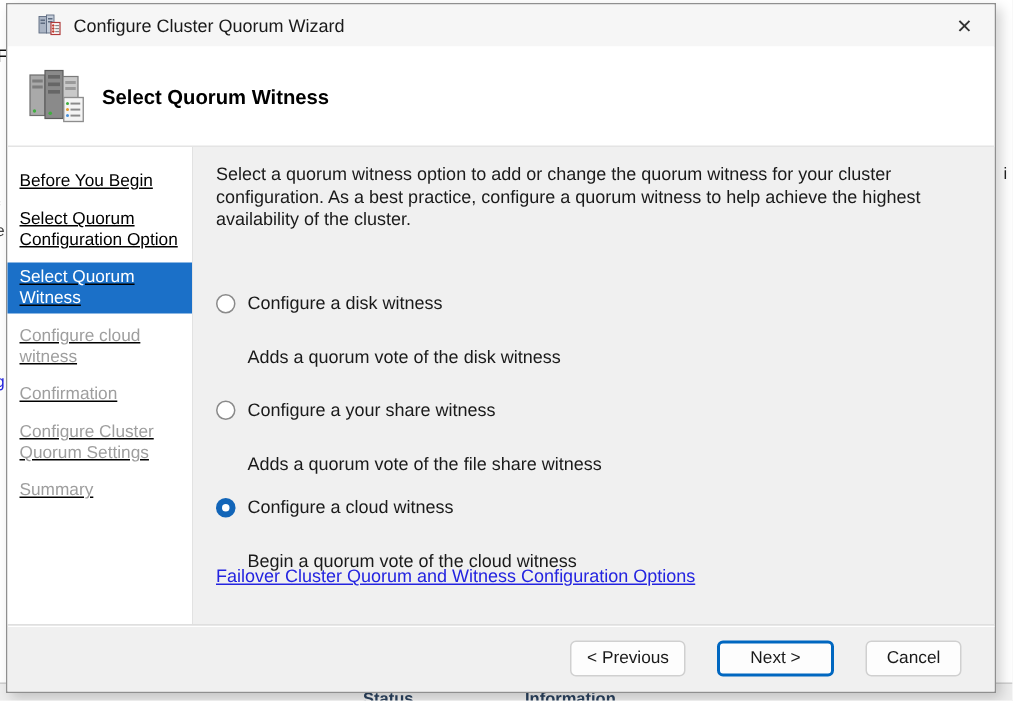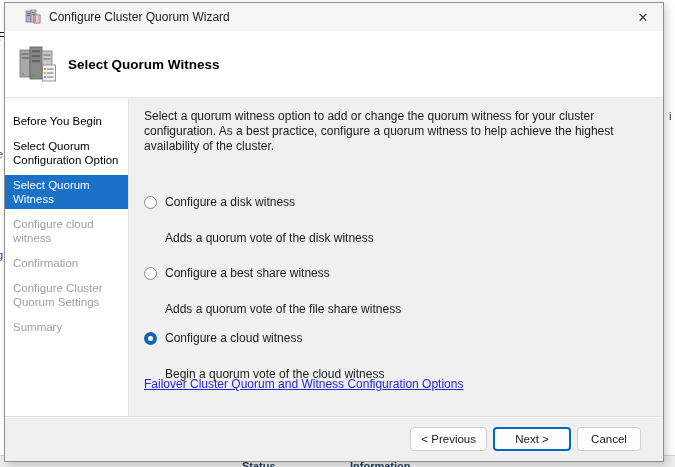--- a/index.html
+++ b/index.html
@@ -47,21 +47,21 @@
   .headerband{
     height:66px;flex:0 0 66px;background:#ffffff;border-bottom:1px solid #e4e4e4;
     display:flex;align-items:center;padding-left:13px;
   }
   .header-icon{width:40px;height:38px;margin-right:10px;flex:0 0 40px;}
   .header-title{font-size:13.5px;font-weight:bold;color:#000;}
   
   .bodyarea{flex:1;display:flex;min-height:0;}
   .sidebar{
     width:124px;flex:0 0 124px;background:#ffffff;
-    border-right:1px solid #e2e2e2;padding-top:13px;box-sizing:border-box;
+    border-right:1px solid #e2e2e2;padding-top:13px;box-sizing:border-box;text-decoration:underline;
   }
   .side-item{
     font-size:11.5px;line-height:14px;padding:3px 6px 3px 8px;margin-bottom:5px;
     color:#000;
   }
   .side-item.current{background:#1b70c8;color:#fff;}
   .side-item.upcoming{color:#9e9e9e;}
   .content{
     flex:1;background:#f0f0f0;position:relative;
     padding:11px 18px 0 15px;box-sizing:border-box;font-size:12px;color:#1a1a1a;
@@ -83,21 +83,21 @@
   .opt-gap-lg{margin-bottom:21px;}
   .quorum-link{
     position:absolute;left:15px;bottom:25px;color:#2424e0;
     text-decoration:underline;font-size:12px;cursor:pointer;
   }
   
   .footer{
     height:45px;flex:0 0 45px;background:#f0f0f0;border-top:1px solid #dfdfdf;
     box-shadow:inset 0 1px 0 #ffffff;
     display:flex;align-items:center;justify-content:flex-end;
-    padding-right:22px;gap:6px;box-sizing:border-box;
+    padding-right:22px;gap:21px;box-sizing:border-box;
   }
   .btn{
     min-width:64px;height:24px;border-radius:4px;background:#fdfdfd;
     border:1px solid #d0d0d0;font-size:11.5px;color:#1a1a1a;
     display:flex;align-items:center;justify-content:center;
     font-family:"Liberation Sans", sans-serif;padding:0 10px;box-sizing:border-box;
   }
   .btn-next{min-width:78px;border:2px solid #0067c0;}
 </style>
 </head>
@@ -180,21 +180,21 @@
         <div class="option-row">
           <span class="radio"></span>
           <span class="option-label">Configure a disk witness</span>
         </div>
         <div class="option-sub">Adds a quorum vote of the disk witness</div>
       </div>
 
       <div class="option">
         <div class="option-row">
           <span class="radio"></span>
-          <span class="option-label">Configure a best share witness</span>
+          <span class="option-label">Configure a your share witness</span>
         </div>
         <div class="option-sub">Adds a quorum vote of the file share witness</div>
       </div>
 
       <div class="option">
         <div class="option-row">
           <span class="radio selected"></span>
           <span class="option-label">Configure a cloud witness</span>
         </div>
         <div class="option-sub">Begin a quorum vote of the cloud witness</div>

